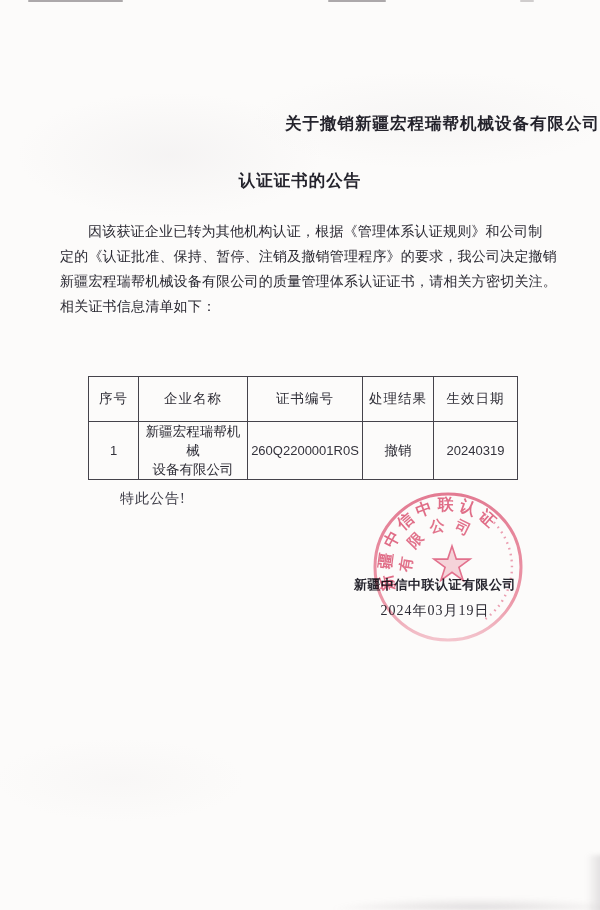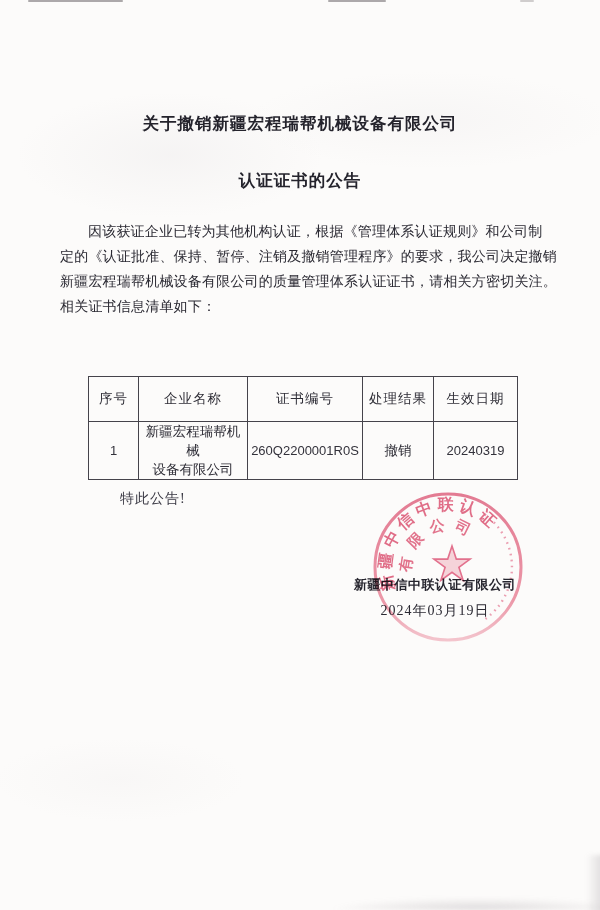--- a/index.html
+++ b/index.html
@@ -32,21 +32,21 @@
     background:linear-gradient(to left, rgba(120,112,120,0.25), rgba(120,112,120,0));
     filter:blur(2px);
   }
 
   .title{
     position:absolute;left:0;width:600px;text-align:center;
     font-family:"Liberation Sans","DejaVu Sans",sans-serif;
     font-weight:700;font-size:16.5px;letter-spacing:1px;color:#24232c;
     white-space:nowrap;
   }
-  .title-1{top:113px;}
+  .title-1{top:113px;text-align:right;}
   .title-2{top:170px;}
 
   .body-text{
     position:absolute;left:60px;top:219px;width:458px;
     font-size:14px;color:#2b2a33;letter-spacing:0.2px;
   }
   .body-line{height:25px;line-height:25px;white-space:nowrap;}
   .body-line.indent{text-indent:28px;}
 
   table.cert{

